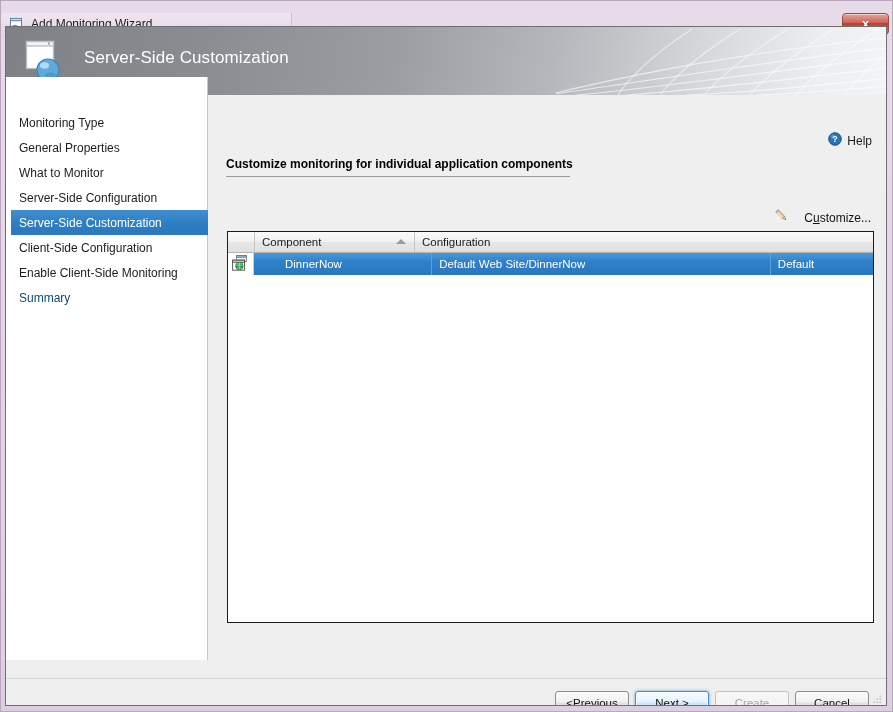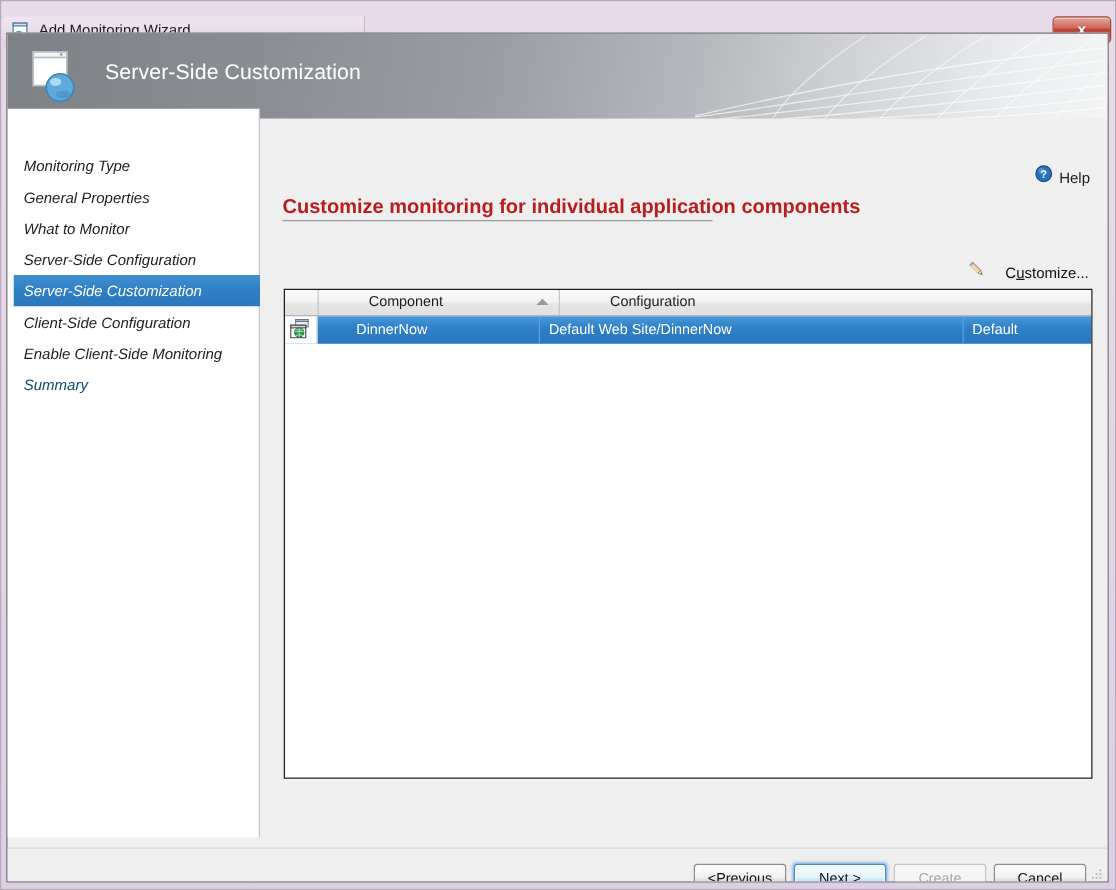--- a/index.html
+++ b/index.html
@@ -118,26 +118,25 @@
     font-size: 17px;
     color: #ffffff;
     letter-spacing: 0.1px;
     white-space: nowrap;
     font-family: "Liberation Sans", sans-serif;
   }
 
   
   .sidebar {
     position: absolute;
-    left: 0; top: 60px;
+    left: 0; top: 50px;
     width: 202px; height: 583px;
     background: #ffffff;
     border-right: 1px solid #c7c7c7;
     box-sizing: border-box;
-    font-style: italic;
   }
   .nav-item {
     position: relative;
     height: 25px;
     margin: 0 0 0 5px;
     padding-left: 8px;
     display: flex;
     align-items: center;
     font-size: 12px;
     color: #1d1d1d;
@@ -174,23 +173,23 @@
   .help-label {
     font-size: 12px;
     color: #1b1b1b;
     font-family: "Liberation Sans", sans-serif;
   }
 
   .section-heading {
     position: absolute;
     left: 18px; top: 62px;
     width: 640px;
-    font-size: 16px;
+    font-size: 12px;
     font-weight: bold;
-    color: #b91c1c;
+    color: #000000;
     font-family: "Liberation Sans", sans-serif;
   }
   .section-rule {
     position: absolute;
     left: 18px; top: 81px;
     width: 344px;
     height: 1px;
     background: #9b9b9b;
   }
 
@@ -218,21 +217,20 @@
     border: 1px solid #1c1c1c;
     box-sizing: border-box;
     overflow: hidden;
   }
   .grid-header {
     display: flex;
     height: 21px;
     background: linear-gradient(180deg, #fbfbfb 0%, #f1f1f1 48%, #e7e7e8 52%, #e0e0e1 100%);
     border-bottom: 1px solid #b4b4b4;
     box-sizing: border-box;
-    gap: 33px;
   }
   .gh-cell {
     position: relative;
     box-sizing: border-box;
     border-right: 1px solid #c6c6c6;
     font-size: 11.5px;
     color: #1c1c1c;
     display: flex;
     align-items: center;
     padding-left: 7px;

